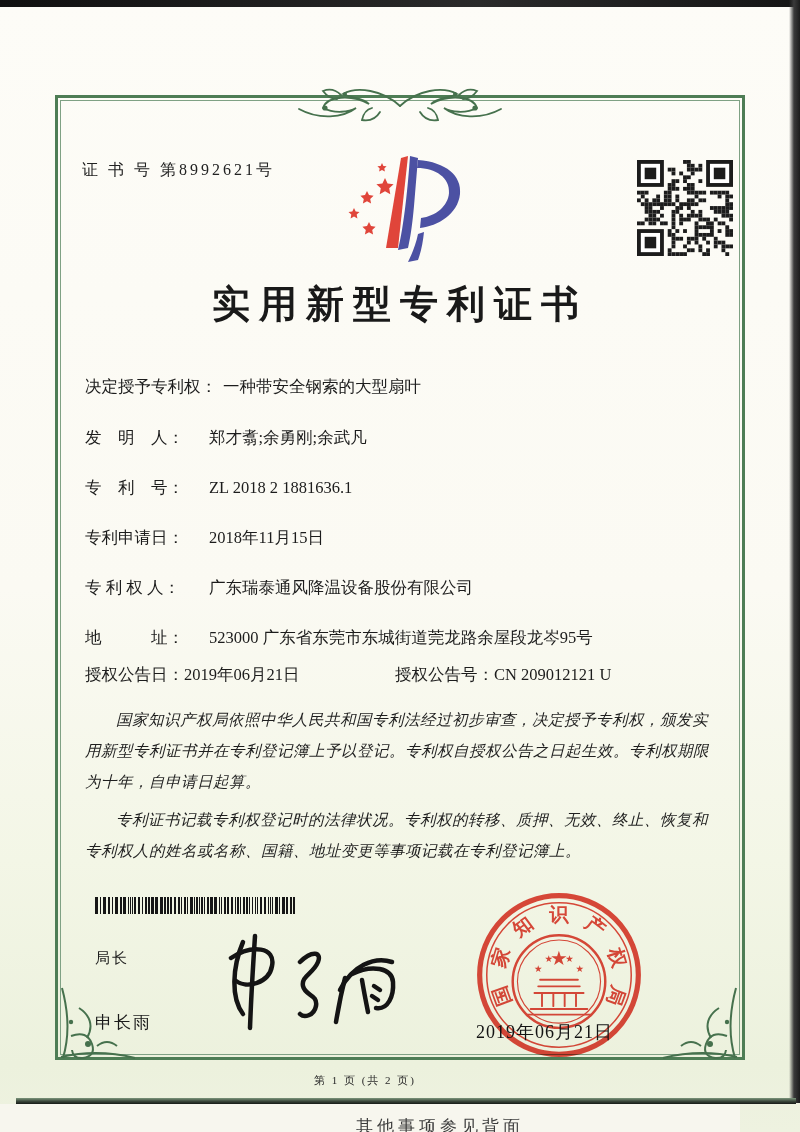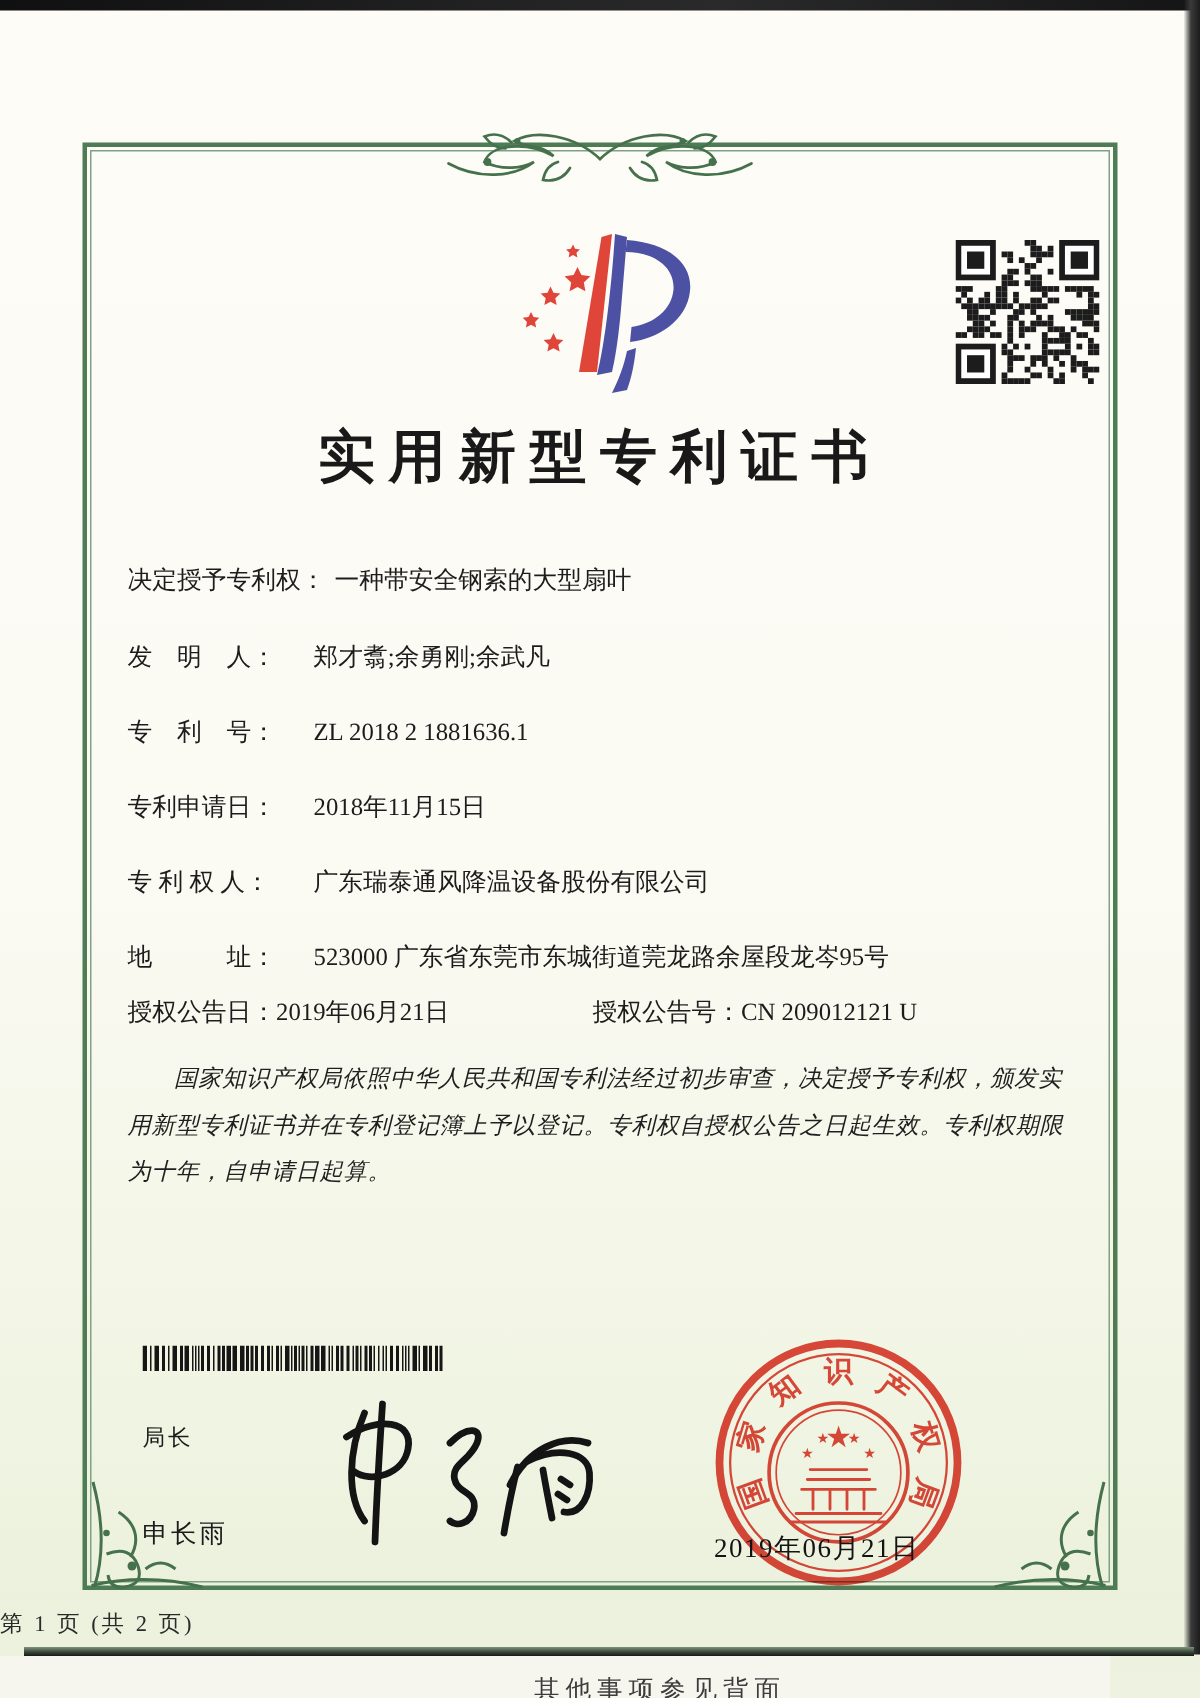--- a/index.html
+++ b/index.html
@@ -29,21 +29,21 @@
   .frow .val{margin-left:6px;}
   .grant2{position:absolute;left:310px;top:0;}
   .paras{left:85px;top:704px;width:634px;font-size:15.5px;line-height:31px;color:#1f1f1f;
          font-style:italic;}
   .paras p{margin:0 0 7px 0;text-indent:2em;letter-spacing:0.5px;}
   .director{left:95px;top:949px;font-size:15px;color:#1b1b1b;letter-spacing:2px;
             font-family:"Liberation Sans","DejaVu Sans",sans-serif;}
   .director2{left:95px;top:987px;font-size:17px;color:#1b1b1b;letter-spacing:2px;
             font-family:"Liberation Sans","DejaVu Sans",sans-serif;margin-top:24px;}
   .sealdate{left:476px;top:1020px;font-size:18px;color:#141414;letter-spacing:1px;z-index:5;}
-  .footer{left:0;top:1073px;width:730px;text-align:left;font-size:15px;color:#2a2a2a;letter-spacing:2px;}
+  .footer{left:0;top:1073px;width:730px;text-align:center;font-size:11px;color:#2a2a2a;letter-spacing:2px;}
   .backnote{left:0;top:1115px;width:880px;text-align:center;font-size:17px;color:#3c3c3c;
             letter-spacing:4px;}
   svg{display:block;}
 </style>
 </head>
 <body>
 
 <div id="stage">
 
   <div class="abs frame"></div>
@@ -83,20 +83,21 @@
       <path d="M5,6 C12,32 12,56 6,76"></path>
       <path d="M4,75 C30,69 54,70 78,76"></path>
       <path d="M14,54 q16,-6 21,8 q4,12 -9,14 q-10,1 -11,-8"></path>
       <path d="M22,26 C33,33 37,44 30,56"></path>
       <path d="M40,64 q10,-8 20,0"></path>
       <circle cx="31" cy="62" r="3" fill="#46714d" stroke="none"></circle>
       <circle cx="14" cy="40" r="2.2" fill="#46714d" stroke="none"></circle>
     </g>
   </svg>
 
+  <div class="abs certno">证 书 号 第8992621号</div>
 
   <svg class="abs" style="left:338px;top:146px;" width="135" height="118" viewBox="0 0 135 118">
     <g fill="#e0453a">
       <path d="M63,12 L70,10 L60,102 L48,102 Z"></path>
       <path d="M47,32 l2.6,5.4 6,.8 -4.4,4.1 1.1,5.9 -5.3-2.9 -5.3,2.9 1.1-5.9 -4.4-4.1 6-.8 Z"></path>
       <path d="M29,45 l2,4.1 4.6,.6 -3.4,3.2 .9,4.5 -4.1-2.2 -4.1,2.2 .9-4.5 -3.4-3.2 4.6-.6 Z"></path>
       <path d="M16,62 l1.7,3.4 3.8,.5 -2.8,2.7 .7,3.8 -3.4-1.9 -3.4,1.9 .7-3.8 -2.8-2.7 3.8-.5 Z"></path>
       <path d="M31,76 l2,4.1 4.6,.6 -3.4,3.2 .9,4.5 -4.1-2.2 -4.1,2.2 .9-4.5 -3.4-3.2 4.6-.6 Z"></path>
       <path d="M44,17 l1.4,2.9 3.2,.4 -2.3,2.2 .6,3.1 -2.9-1.6 -2.9,1.6 .6-3.1 -2.3-2.2 3.2-.4 Z"></path>
     </g>
@@ -347,20 +348,21 @@
     <div class="frow" style="top:288px">
       <span>授权公告日：</span><span>2019年06月21日</span>
       <span class="grant2">
         <span>授权公告号：</span><span>CN 209012121 U</span>
       </span>
     </div>
   </div>
 
   <div class="abs paras">
     <p>国家知识产权局依照中华人民共和国专利法经过初步审查，决定授予专利权，颁发实用新型专利证书并在专利登记簿上予以登记。专利权自授权公告之日起生效。专利权期限为十年，自申请日起算。</p>
+    <p>专利证书记载专利权登记时的法律状况。专利权的转移、质押、无效、终止、恢复和专利权人的姓名或名称、国籍、地址变更等事项记载在专利登记簿上。</p>
   </div>
 
   <svg id="barcode-svg" class="abs" style="left:95px;top:897px;" width="203" height="17" viewBox="0 0 203 17">
       <rect x="0" y="0" width="3" height="17" fill="#161616"></rect>
       <rect x="5" y="0" width="1" height="17" fill="#161616"></rect>
       <rect x="8" y="0" width="3" height="17" fill="#161616"></rect>
       <rect x="13" y="0" width="2" height="17" fill="#161616"></rect>
       <rect x="17" y="0" width="1" height="17" fill="#161616"></rect>
       <rect x="20" y="0" width="3" height="17" fill="#161616"></rect>
       <rect x="25" y="0" width="2" height="17" fill="#161616"></rect>

